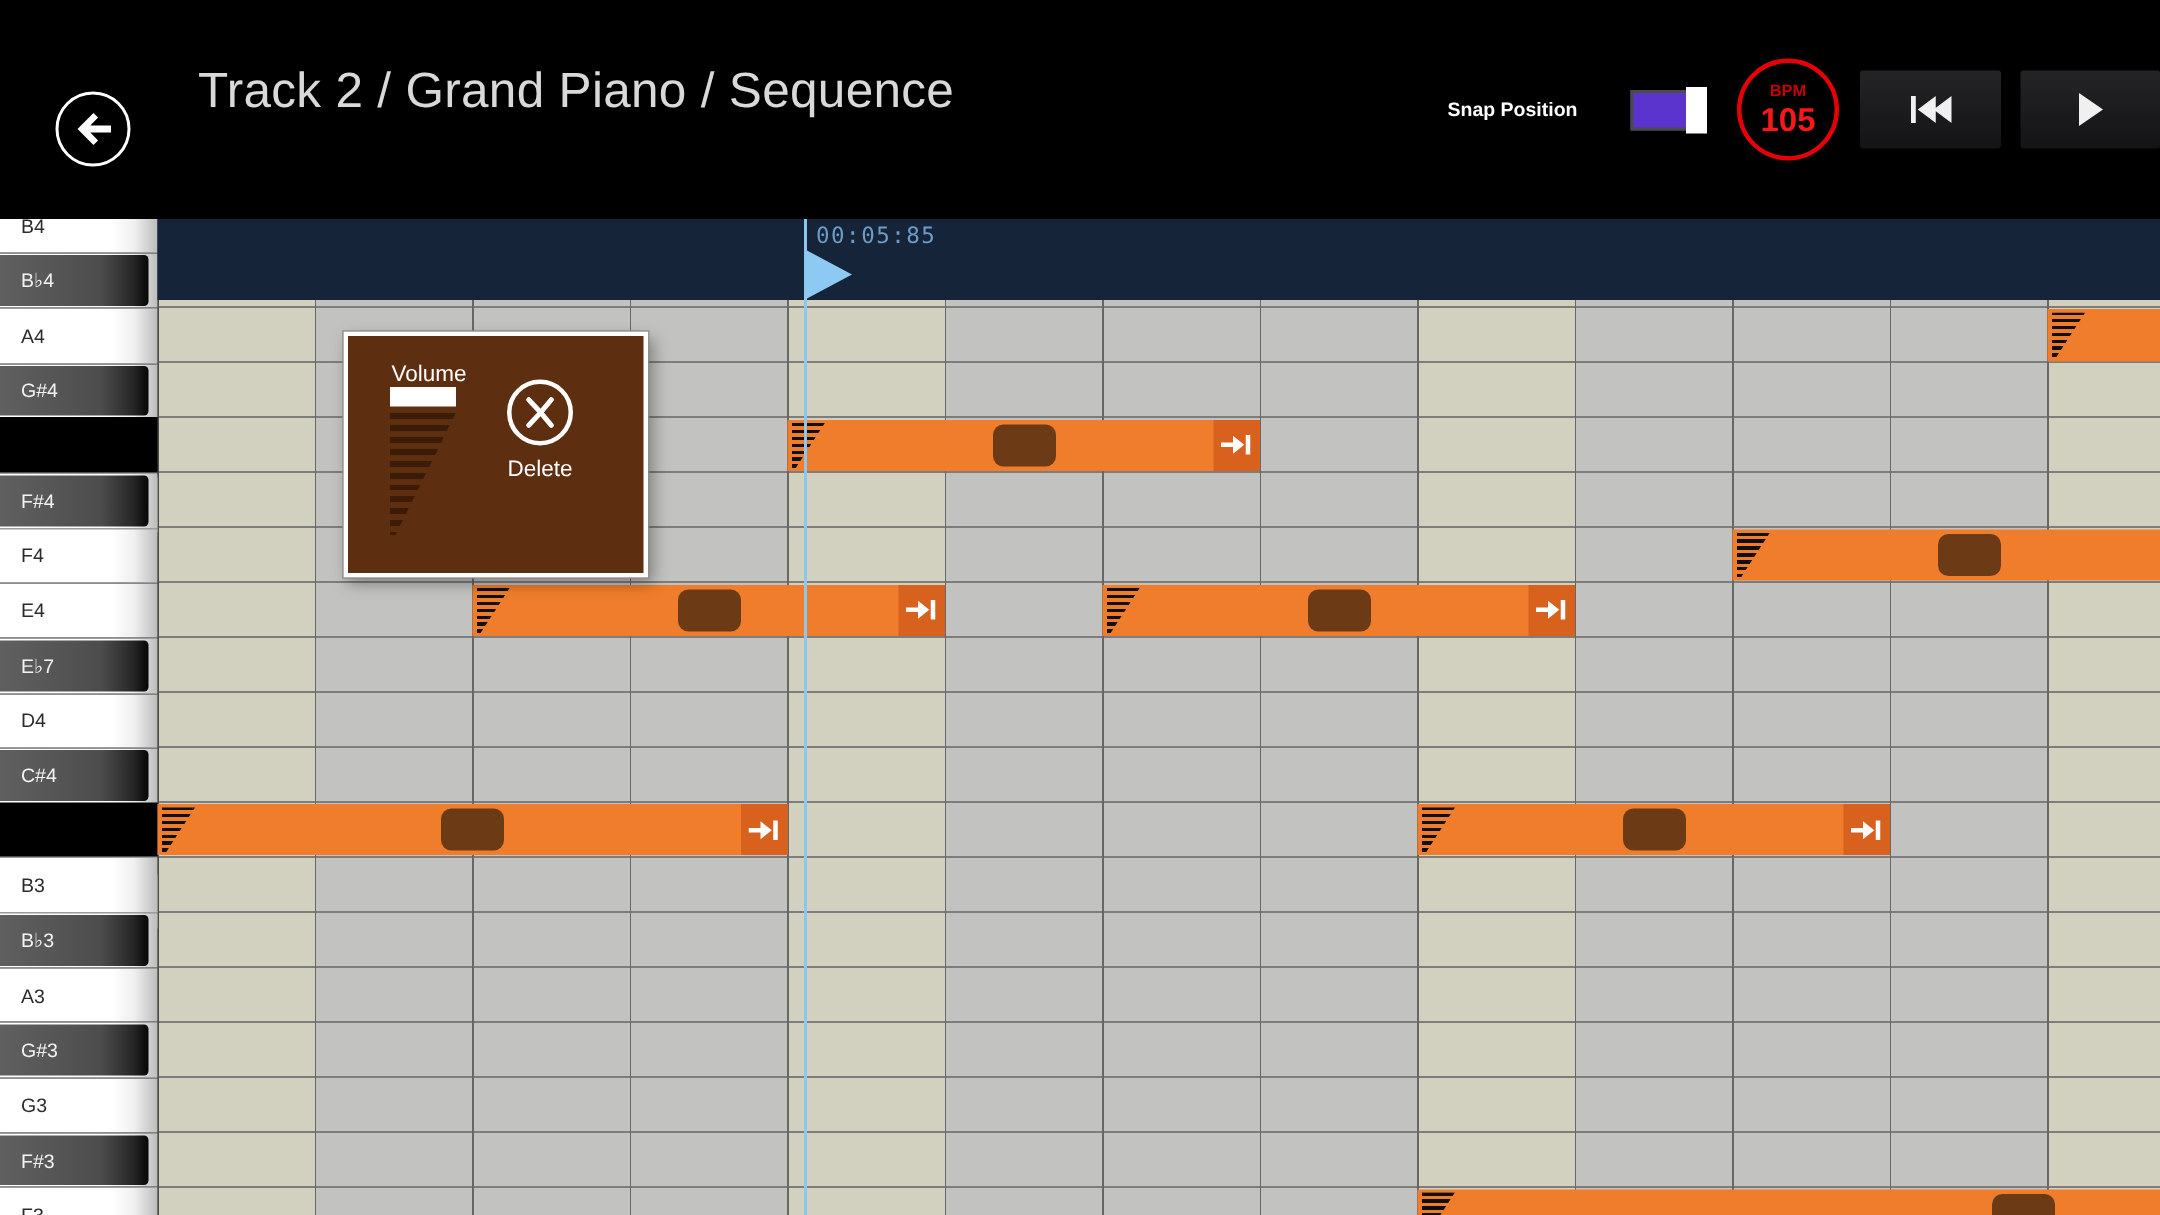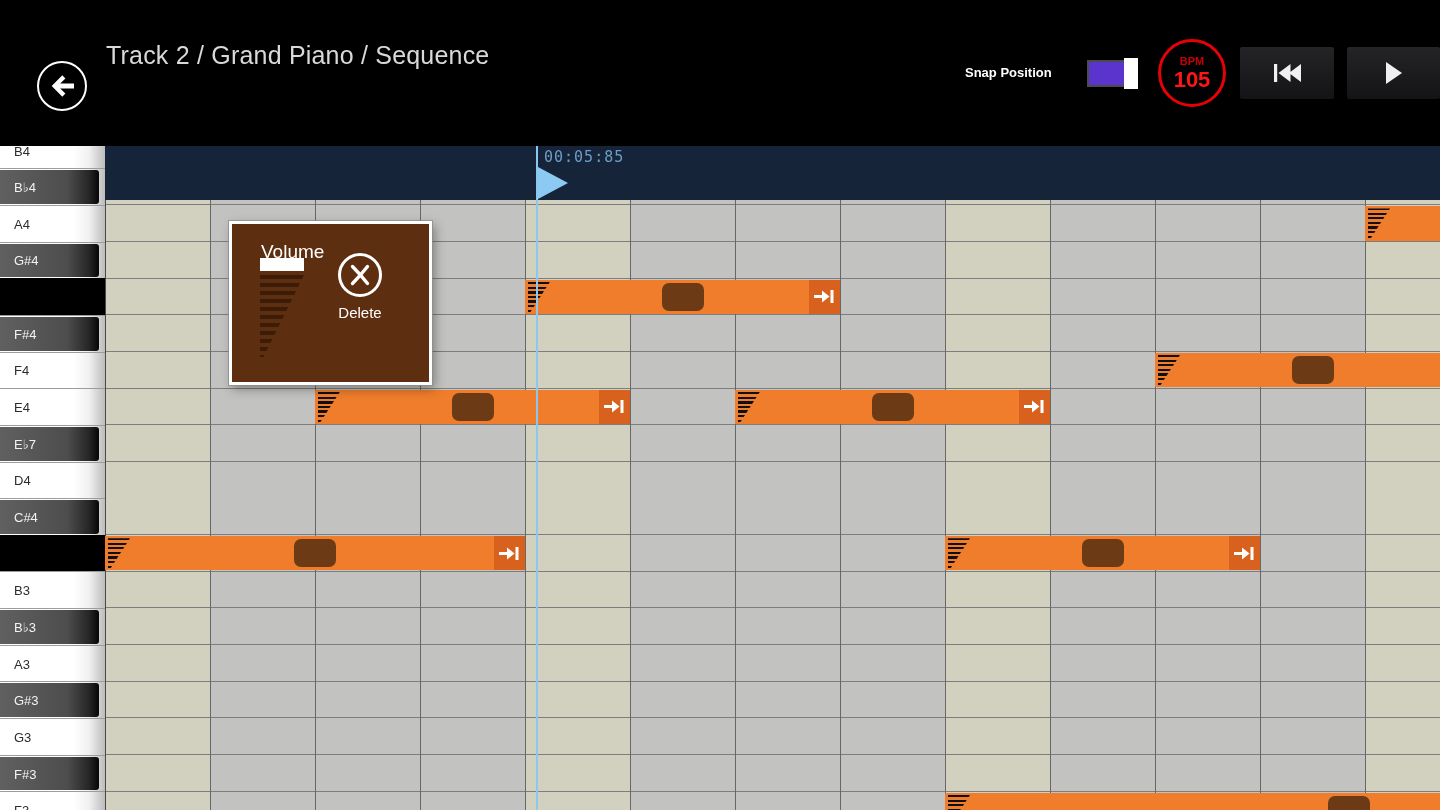--- a/index.html
+++ b/index.html
@@ -3,21 +3,21 @@
 <meta charset="utf-8">
 <style>
   * { margin:0; padding:0; box-sizing:border-box; }
   html,body { width:1440px; height:810px; overflow:hidden; background:#000; }
   body { font-family:"Liberation Sans", sans-serif; position:relative; }
 
   
   .header { position:absolute; left:0; top:0; width:1440px; height:146px; background:#000; z-index:30; }
   .back-btn { position:absolute; left:37px; top:61px; width:50px; height:50px; border:2.5px solid #fff;
               border-radius:50%; background:#000; display:flex; align-items:center; justify-content:center; cursor:pointer; }
-  .page-title { position:absolute; left:106px; top:41px; font-size:25px; font-weight:300; color:#d9d9d9; letter-spacing:.2px; white-space:nowrap; }
+  .page-title { position:absolute; left:132px; top:41px; font-size:33px; font-weight:300; color:#d9d9d9; letter-spacing:.2px; white-space:nowrap; }
   .snap-label { position:absolute; left:965px; top:65px; font-size:13px; font-weight:700; color:#fff; }
   .toggle { position:absolute; left:1087px; top:60px; width:51px; height:27px; background:#5a34cd;
             border:2px solid #4b4b4b; cursor:pointer; }
   .toggle .thumb { position:absolute; right:-2px; top:-4px; width:14px; height:31px; background:#fff; }
   .bpm-circle { position:absolute; left:1158px; top:39px; width:68px; height:68px; border:3px solid #e60007;
                 border-radius:50%; display:flex; flex-direction:column; align-items:center; justify-content:center; cursor:pointer; }
   .bpm-small { font-size:11px; font-weight:700; color:#c40006; line-height:13px; }
   .bpm-value { font-size:22px; font-weight:700; color:#fb1717; line-height:24px; }
   .transport-btn { position:absolute; top:47px; height:52px; background:linear-gradient(#242427,#141416);
                    border-radius:2px; display:flex; align-items:center; justify-content:center; cursor:pointer; }
@@ -61,21 +61,21 @@
                font-size:15px; color:#6d9dc6; letter-spacing:1px; }
   .playhead-line { position:absolute; left:536px; top:146px; width:2px; height:664px; background:#8cc7f0; z-index:12; }
   .playhead-tri { position:absolute; left:538px; top:167px; width:0; height:0;
                   border-left:30px solid #8dcaf3; border-top:16px solid transparent; border-bottom:16px solid transparent;
                   z-index:12; cursor:grab; }
 
   
   .note-menu { position:absolute; left:229px; top:221px; width:203px; height:164px; background:#5e2e11;
                border:3px solid #fff; box-shadow:0 0 0 1px rgba(140,140,140,.75), 3px 4px 10px rgba(0,0,0,.35);
                z-index:40; }
-  .menu-volume-label { position:absolute; left:29px; top:17px; font-size:19px; color:#fff; }
+  .menu-volume-label { position:absolute; left:29px; top:17px; font-size:15px; color:#fff; }
   .menu-volume-bar { position:absolute; left:28px; top:34px; width:44px; height:13px; background:#fff; cursor:pointer; }
   .menu-volume-fader { position:absolute; left:28px; top:51px; width:44px; height:82px;
                background:repeating-linear-gradient(to bottom, #3c1c07 0 4px, rgba(0,0,0,0) 4px 8px);
                clip-path:polygon(0 0, 100% 0, 8% 100%, 0 100%); }
   .menu-delete { position:absolute; left:83px; top:28px; width:90px; height:100px; display:flex;
                  flex-direction:column; align-items:center; cursor:pointer; }
   .menu-delete-label { margin-top:6px; font-size:15px; color:#fff; }
 
   svg { display:block; }
 </style>

